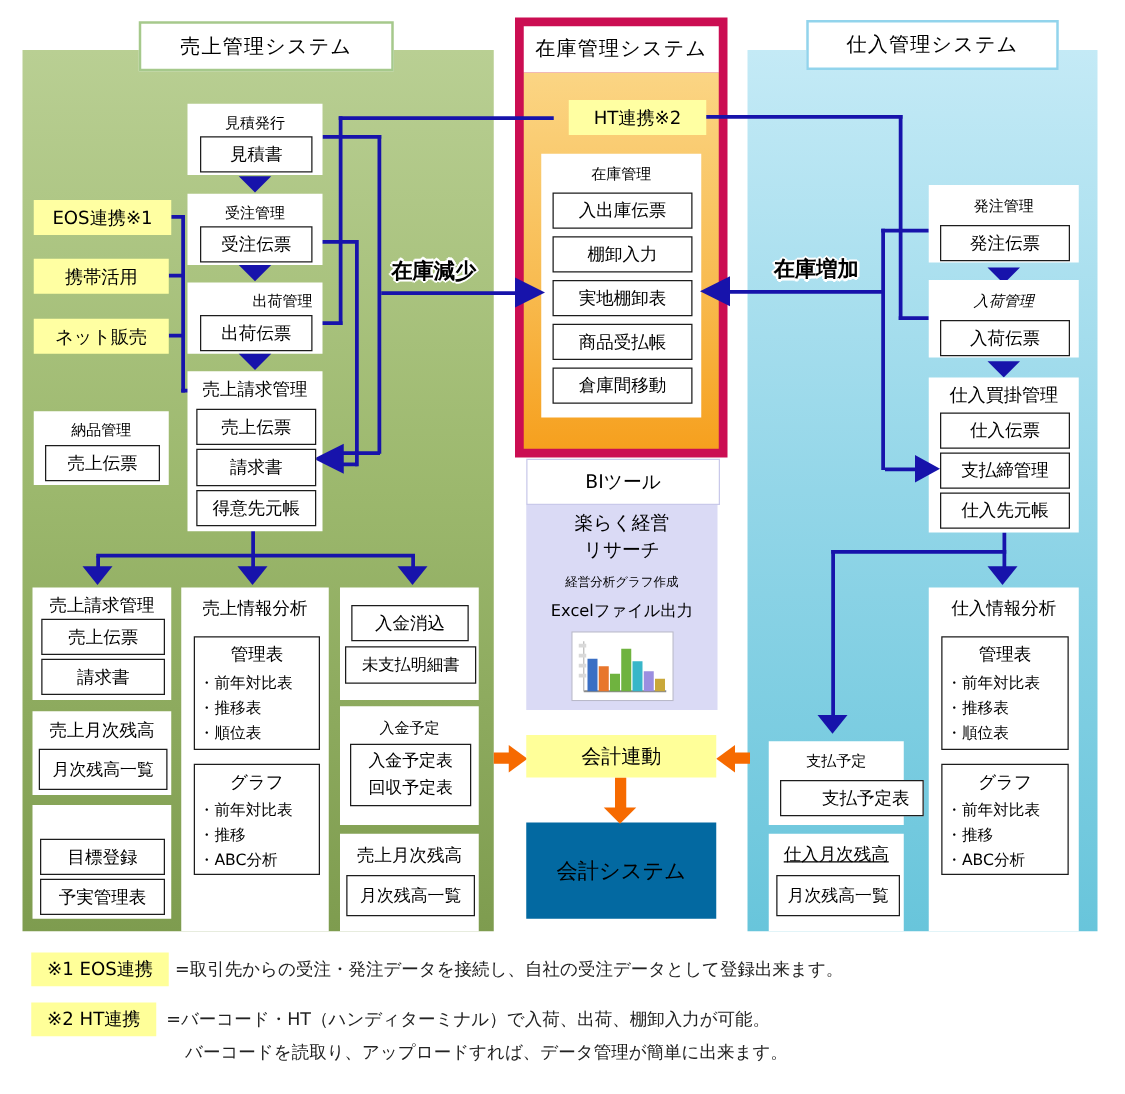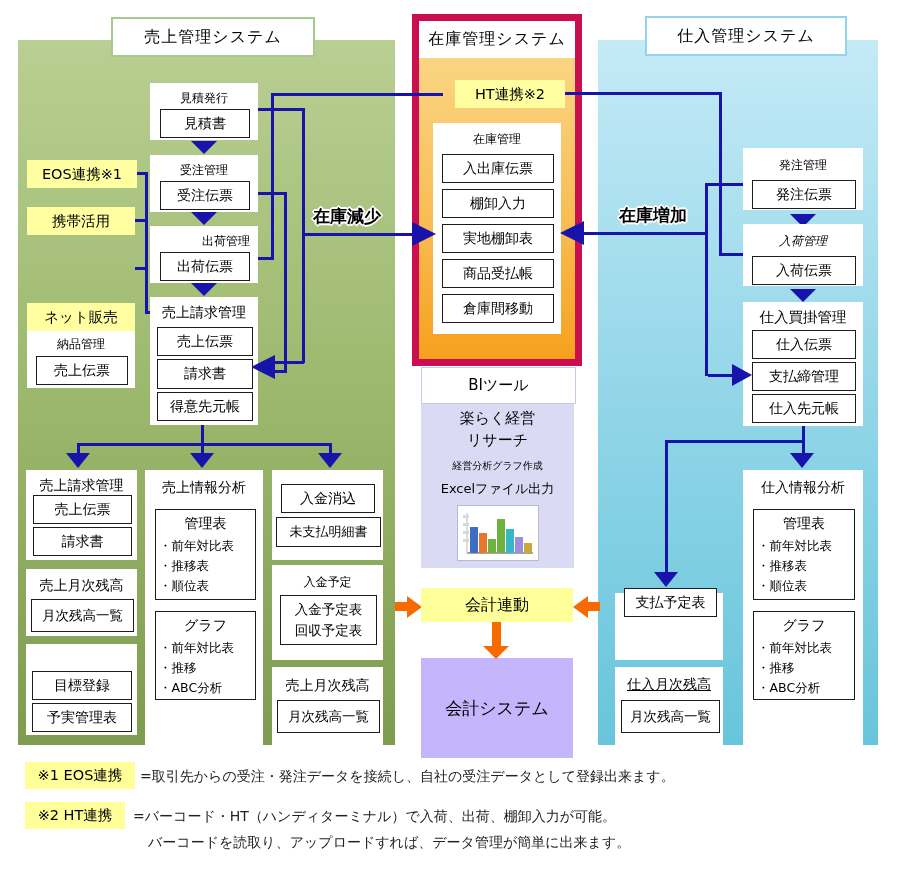--- a/index.html
+++ b/index.html
@@ -62,21 +62,21 @@
   <div class="tri td" style="left:191px;top:283px;"></div>
 
   <div class="wbox" style="left:150px;top:297px;width:108px;height:128px;"></div>
   <div class="ttl" style="left:150px;top:302px;width:108px;font-size:14px;">売上請求管理</div>
   <div class="ibox" style="left:157px;top:327px;width:94px;height:27px;">売上伝票</div>
   <div class="ibox" style="left:157px;top:359px;width:94px;height:28px;">請求書</div>
   <div class="ibox" style="left:157px;top:392px;width:94px;height:27px;">得意先元帳</div>
 
   <div class="ybox" style="left:27px;top:160px;width:110px;height:28px;">EOS連携※1</div>
   <div class="ybox" style="left:27px;top:207px;width:108px;height:28px;text-align:center;">携帯活用</div>
-  <div class="ybox" style="left:27px;top:255px;width:108px;height:28px;margin-top:48px;">ネット販売</div>
+  <div class="ybox" style="left:27px;top:255px;width:108px;height:28px;">ネット販売</div>
 
   <div class="wbox" style="left:27px;top:329px;width:108px;height:59px;"></div>
   <div class="ttl" style="left:27px;top:334px;width:108px;">納品管理</div>
   <div class="ibox" style="left:36px;top:356px;width:90px;height:27px;">売上伝票</div>
 
   <div class="wbox" style="left:26px;top:470px;width:111px;height:90px;"></div>
   <div class="ttl" style="left:26px;top:475px;width:111px;font-size:14px;">売上請求管理</div>
   <div class="ibox" style="left:33px;top:495px;width:97px;height:27px;">売上伝票</div>
   <div class="ibox" style="left:33px;top:527px;width:97px;height:27px;">請求書</div>
 
@@ -145,21 +145,21 @@
     <rect x="13" y="22" width="8" height="26" fill="#3a6fc4"></rect>
     <rect x="22" y="28" width="8" height="20" fill="#e8762c"></rect>
     <rect x="31" y="34" width="8" height="14" fill="#6fb33f"></rect>
     <rect x="40" y="14" width="8" height="34" fill="#6fb33f"></rect>
     <rect x="49" y="24" width="8" height="24" fill="#38b6c9"></rect>
     <rect x="58" y="32" width="8" height="16" fill="#9b8ee0"></rect>
     <rect x="67" y="38" width="8" height="10" fill="#c9a83a"></rect>
   </svg>
 
   <div class="ybox" style="left:421px;top:588px;width:152px;height:34px;font-size:16px;background:#ffff99;">会計連動</div>
-  <div class="wbox" style="left:421px;top:658px;width:152px;height:100px;background:#c4b5fd;display:flex;align-items:center;justify-content:center;font-size:17px;">会計システム</div>
+  <div class="wbox" style="left:421px;top:658px;width:152px;height:77px;background:#0369a1;display:flex;align-items:center;justify-content:center;font-size:17px;">会計システム</div>
 
   <div class="wbox" style="left:743px;top:148px;width:120px;height:62px;"></div>
   <div class="ttl" style="left:743px;top:155px;width:120px;">発注管理</div>
   <div class="ibox" style="left:752px;top:180px;width:102px;height:27px;">発注伝票</div>
   <div class="tri td" style="left:790px;top:214px;"></div>
 
   <div class="wbox" style="left:743px;top:224px;width:120px;height:62px;"></div>
   <div class="ttl" style="left:743px;top:231px;width:120px;font-style:italic;">入荷管理</div>
   <div class="ibox" style="left:752px;top:256px;width:102px;height:27px;">入荷伝票</div>
   <div class="tri td" style="left:790px;top:289px;"></div>
@@ -180,21 +180,21 @@
   </div>
   <div class="bbox" style="left:753px;top:611px;width:100px;height:87px;">
     <div class="bt">グラフ</div>
     <div class="bl">・前年対比表</div>
     <div class="bl">・推移</div>
     <div class="bl">・ABC分析</div>
   </div>
 
   <div class="wbox" style="left:615px;top:593px;width:108px;height:67px;"></div>
   <div class="ttl" style="left:615px;top:599px;width:108px;">支払予定</div>
-  <div class="ibox" style="left:624px;top:588px;width:91px;height:27px;">支払予定表</div>
+  <div class="ibox" style="left:624px;top:624px;width:91px;height:27px;padding-left:22px;">支払予定表</div>
 
   <div class="wbox" style="left:615px;top:667px;width:108px;height:78px;"></div>
   <div class="ttl" style="left:615px;top:674px;width:108px;font-size:14px;text-decoration:underline;">仕入月次残高</div>
   <div class="ibox" style="left:621px;top:700px;width:97px;height:31px;font-size:13.5px;">月次残高一覧</div>
 
   <div class="hl" style="left:271px;top:93px;width:172px;"></div>
   <div class="vl" style="left:271px;top:93px;height:167px;"></div>
   <div class="hl" style="left:248px;top:257px;width:26px;"></div>
   <div class="hl" style="left:248px;top:192px;width:38px;"></div>
   <div class="vl" style="left:284px;top:192px;height:181px;"></div>

